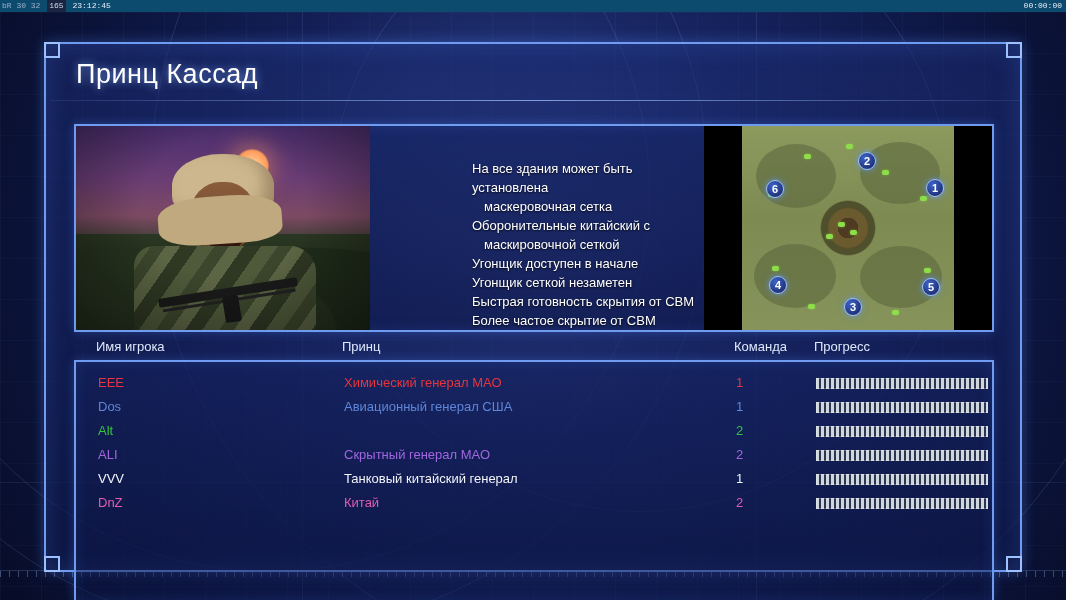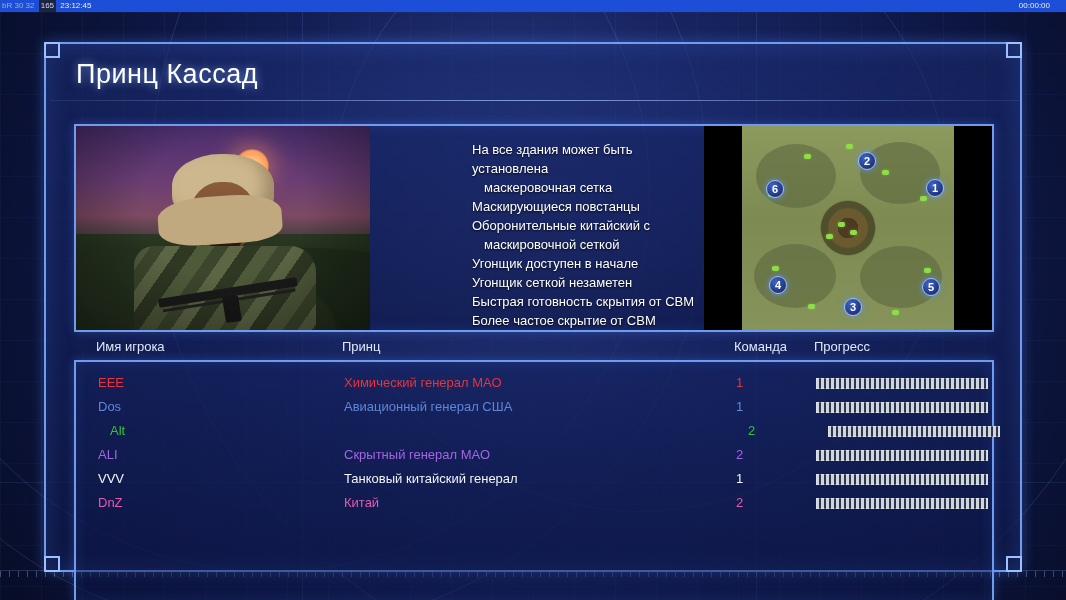--- a/index.html
+++ b/index.html
@@ -5,29 +5,29 @@
   * { box-sizing: border-box; margin:0; padding:0; }
   html,body { width:1066px; height:600px; overflow:hidden; background:#05050f; }
   body {
     font-family: "Liberation Sans", sans-serif;
     position:relative;
   }
 
   
   #topbar {
     position:absolute; left:0; top:0; width:1066px; height:16px;
-    background:#1d4ed8; color:#cfd6e6; font-size:8px; line-height:12px;
-    font-family:Liberation Sans, sans-serif; white-space:nowrap;
+    background:#0c4a6e; color:#cfd6e6; font-size:8px; line-height:12px;
+    font-family:Liberation Mono, monospace; white-space:nowrap;
   }
   #topbar .seg { display:inline-block; padding:0 2px; }
   #topbar .s1 { color:#9fb0cc; }
   #topbar .s2 { color:#d0d8e8; background:#1b2440; }
   #topbar .s4 { color:#e6ecf7; }
   #topbar .clock {
-    position:absolute; right:16px; top:0; color:#e9eef8; font-size:8px;text-align:center;
+    position:absolute; right:4px; top:0; color:#e9eef8; font-size:8px;text-align:center;
   }
 
   
   #screen {
     position:absolute; left:0; top:12px; width:1066px; height:588px;
     background:
       radial-gradient(circle at 52% 42%, #2a3a86 0%, #1b2a6b 28%, #121d52 55%, #0b1339 80%, #070c26 100%);
     overflow:hidden;
   }
   
@@ -286,21 +286,20 @@
           <div class="torso"></div>
           <div class="gun"></div>
           <div class="gunmag"></div>
         </div>
         <div class="shade"></div>
       </div>
 
       <div id="desc">
           <div>На все здания может быть установлена</div>
           <div class="ind">маскеровочная сетка</div>
-          <div>Маскирующиеся повстанцы</div>
           <div>Оборонительные китайский с</div>
           <div class="ind">маскировочной сеткой</div>
           <div>Угонщик доступен в начале</div>
           <div>Угонщик сеткой незаметен</div>
           <div>Быстрая готовность скрытия от СВМ</div>
           <div>Более частое скрытие от СВМ</div>
         </div>
 
       <div id="minimap">
         <div class="terrain">
@@ -343,21 +342,21 @@
           <div class="army" style="color: rgb(232, 52, 58);">Химический генерал МАО</div>
           <div class="team" style="color: rgb(232, 52, 58);">1</div>
           <div class="bar" style="width: 172px;"></div>
         </div>
         <div class="prow" style="top: 34px;">
           <div class="name" style="color: rgb(95, 134, 216);">Dos</div>
           <div class="army" style="color: rgb(95, 134, 216);">Авиационный генерал США</div>
           <div class="team" style="color: rgb(95, 134, 216);">1</div>
           <div class="bar" style="width: 172px;"></div>
         </div>
-        <div class="prow" style="top: 58px; margin-left: 12px;">
+        <div class="prow" style="top: 58px;">
           <div class="name" style="color: rgb(53, 194, 63);">Alt</div>
           <div class="team" style="color: rgb(53, 194, 63);">2</div>
           <div class="bar" style="width: 172px;"></div>
         </div>
         <div class="prow" style="top: 82px;">
           <div class="name" style="color: rgb(161, 102, 224);">ALI</div>
           <div class="army" style="color: rgb(161, 102, 224);">Скрытный генерал МАО</div>
           <div class="team" style="color: rgb(161, 102, 224);">2</div>
           <div class="bar" style="width: 172px;"></div>
         </div>

